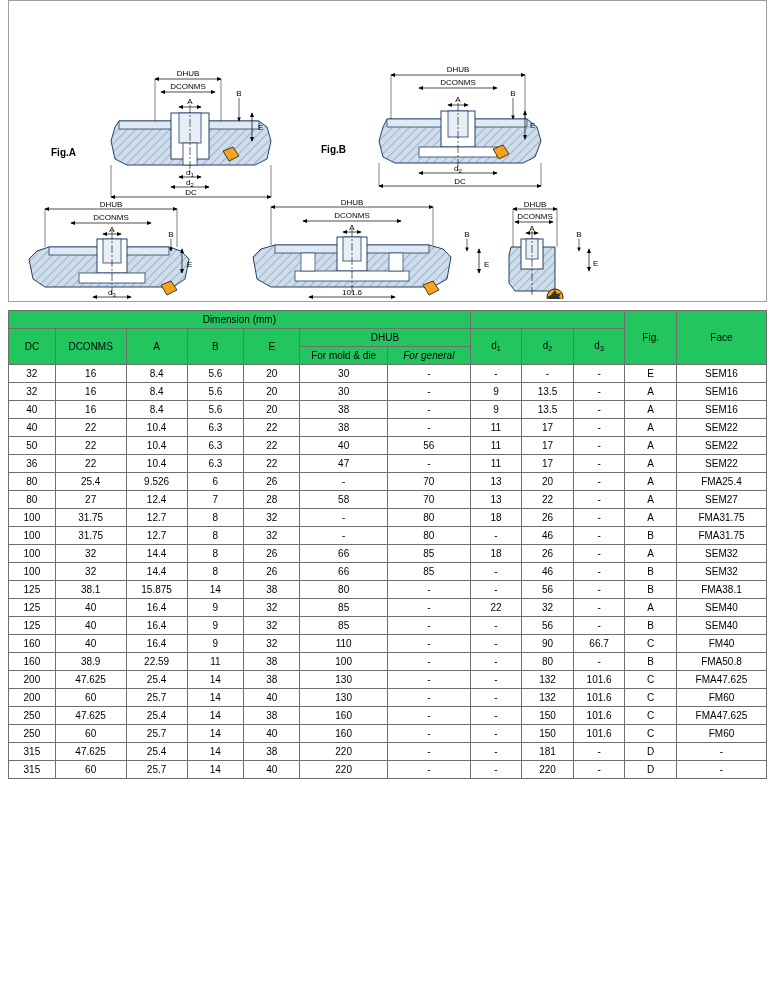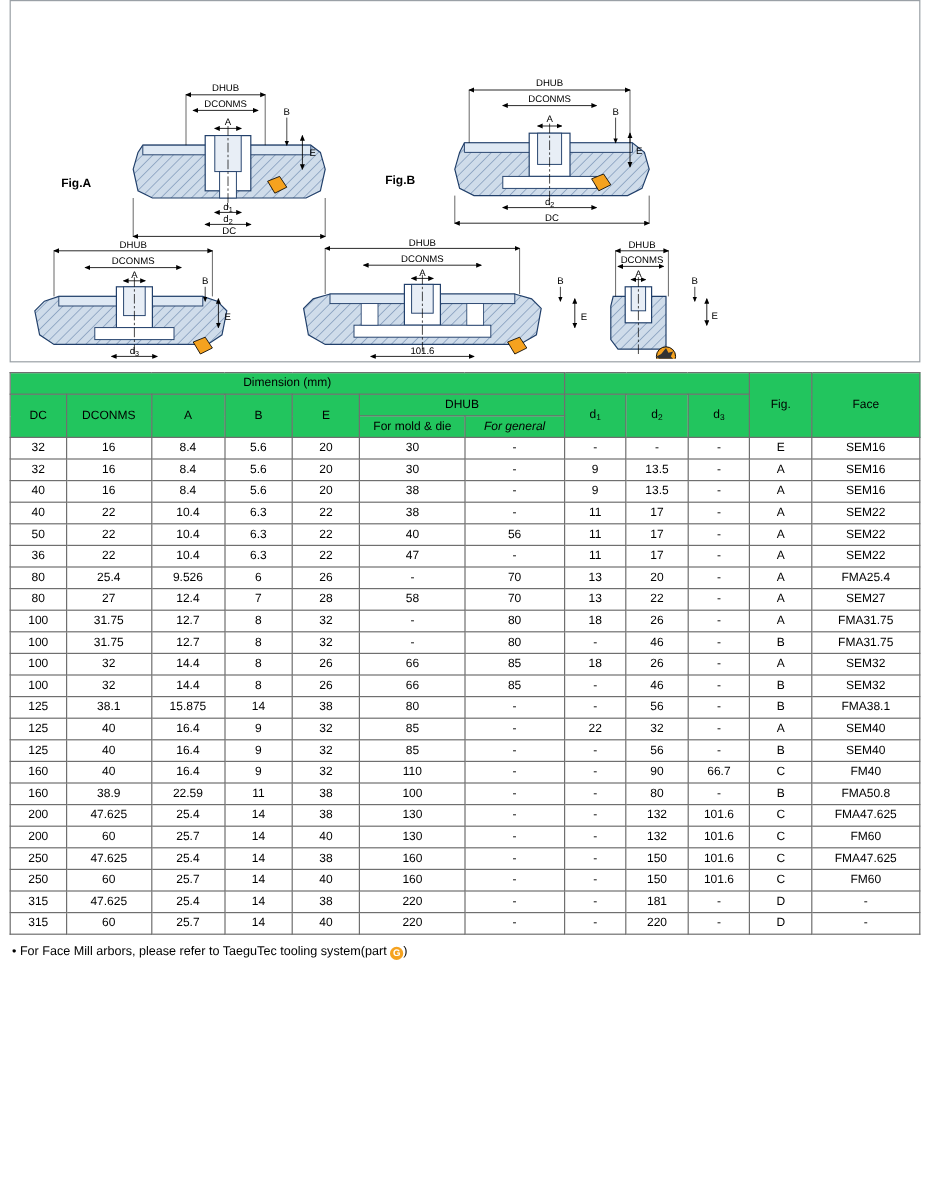--- a/index.html
+++ b/index.html
@@ -583,17 +583,14 @@
             <td>-</td>
             <td>220</td>
             <td>-</td>
             <td>D</td>
             <td>-</td>
           </tr>
         </tbody>
     </table>
   </div>
 
-  <div class="note">
-    <span>• For Face Mill arbors, please refer to TaeguTec tooling system(part </span><span class="g">G</span><span>)</span>
-  </div>
 
 </div>
 
 </body></html>

